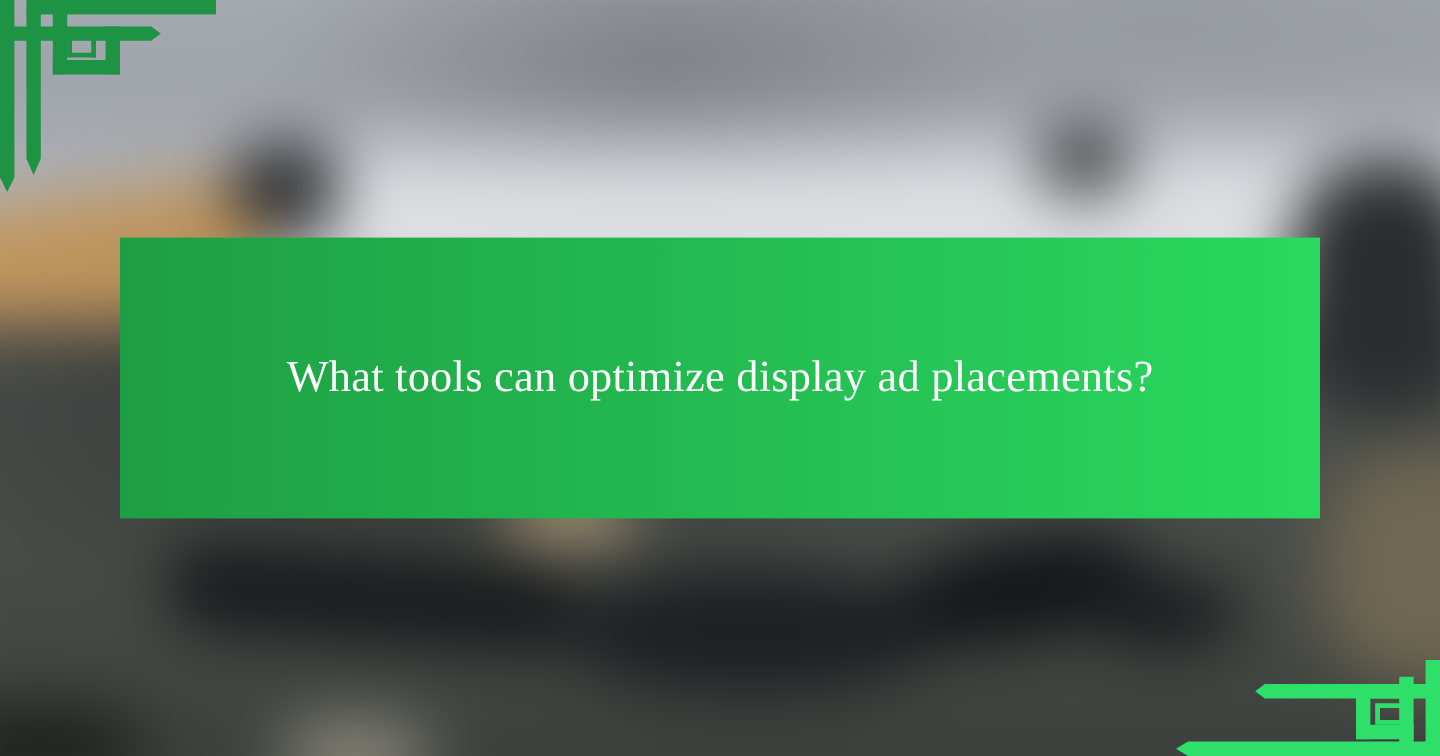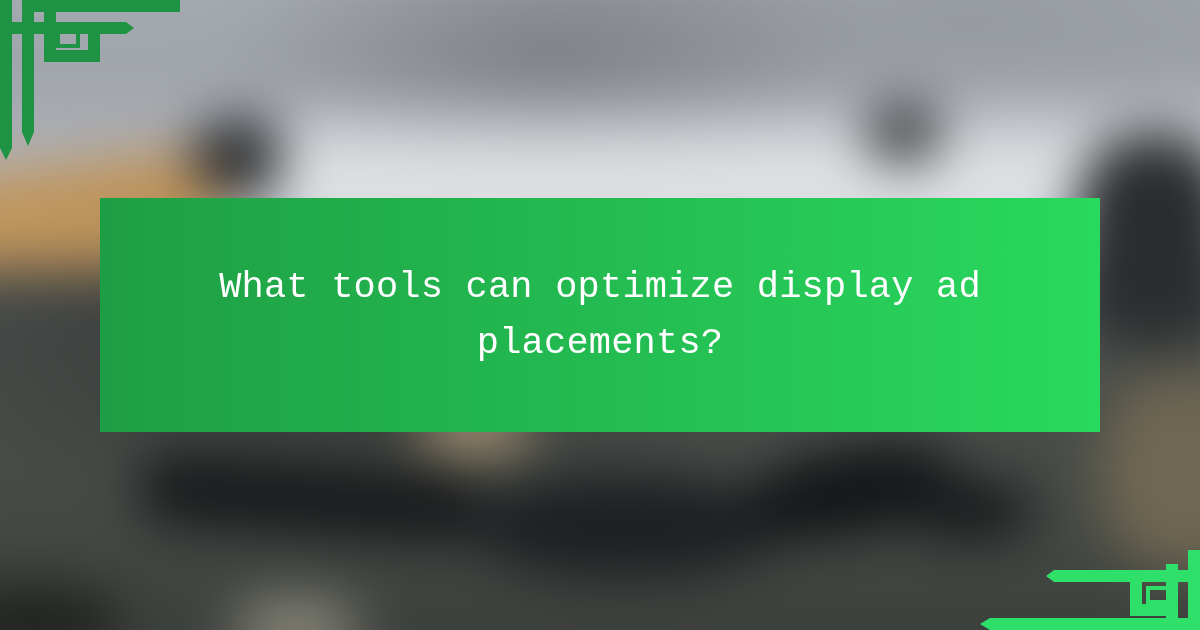--- a/index.html
+++ b/index.html
@@ -93,21 +93,21 @@
     padding:0 64px;
   }
   .banner-text {
     width:100%;
     text-align:center;
     color:#ffffff;
     font-size:37px;
     line-height:1.52;
     font-weight:400;
     letter-spacing:.2px;
-    font-family:Liberation Mono, monospace;
+    font-family:Liberation Serif, serif;
   }
 
   
   .ornament { position:absolute; }
 
   
   .tl { left:0; top:0; width:180px; height:180px; }
   
   .br { right:0; bottom:0; width:230px; height:80px; }
 </style>

